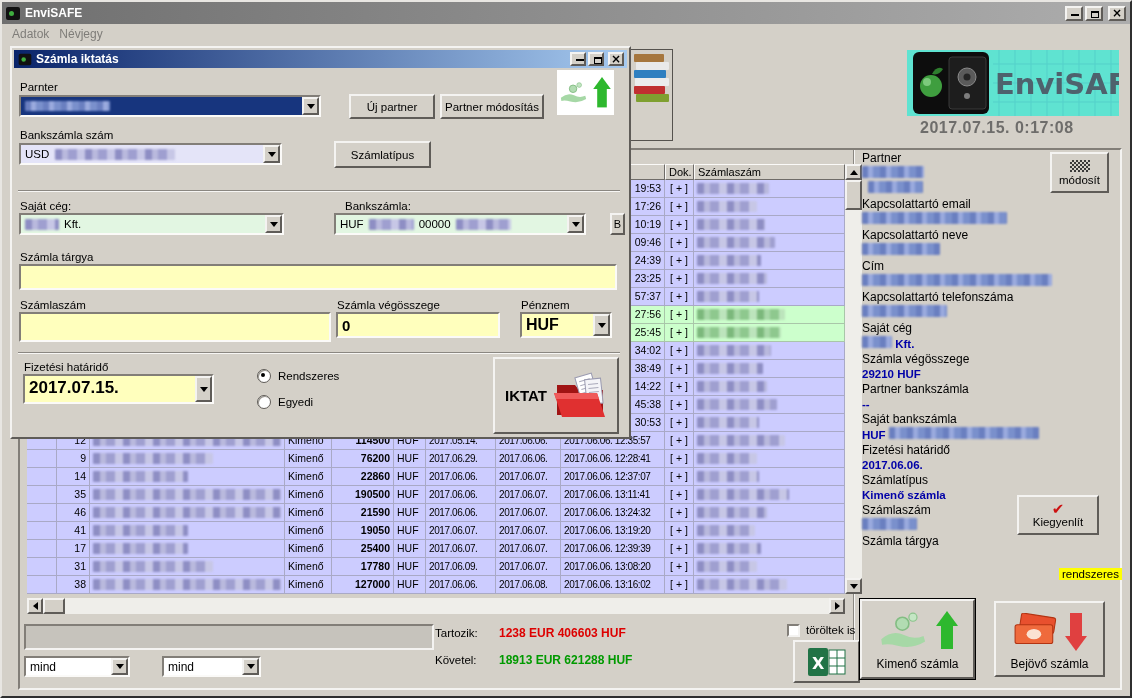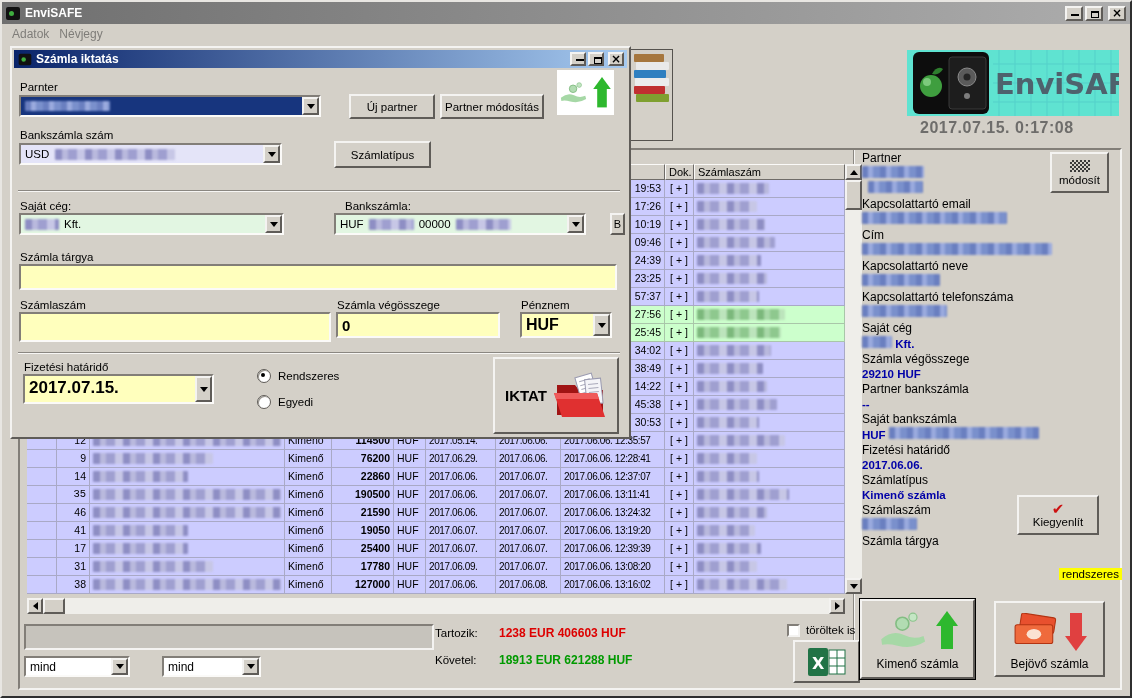--- a/index.html
+++ b/index.html
@@ -449,21 +449,21 @@
         <div class="tcell dates" style="width: 70px;">2017.06.06.</div>
         <div class="tcell dates" style="width: 65px;">2017.06.07.</div>
         <div class="tcell dates" style="width: 104px;">2017.06.06. 12:37:07</div>
         <div class="tcell center" style="width: 29px;">[ + ]</div>
         <div class="tcell" style="width: 151px;">
           <span class="blur" style="width: 62px;"></span>
         </div>
       </div>
       <div class="trow">
         <div class="tcell" style="width: 30px;"></div>
-        <div class="tcell right" style="width: 33px; font-family: Liberation Mono, monospace;">35</div>
+        <div class="tcell right" style="width: 33px;">35</div>
         <div class="tcell" style="width: 195px;">
           <span class="blur" style="width: 215px;"></span>
         </div>
         <div class="tcell" style="width: 47px;">Kimenő</div>
         <div class="tcell right bold" style="width: 62px;">190500</div>
         <div class="tcell" style="width: 32px;">HUF</div>
         <div class="tcell dates" style="width: 70px;">2017.06.06.</div>
         <div class="tcell dates" style="width: 65px;">2017.06.07.</div>
         <div class="tcell dates" style="width: 104px;">2017.06.06. 13:11:41</div>
         <div class="tcell center" style="width: 29px;">[ + ]</div>
@@ -615,26 +615,26 @@
   <div id="info-fields" class="abs">
       <div class="ifield">
         <div class="ilabel">Partner</div>
         <div class="ivalue"><span class="blur navy" style="width: 62px; height: 12px;"></span><br><span class="blur navy" style="width: 55px; height: 12px; margin-left: 6px;"></span></div>
       </div>
       <div class="ifield">
         <div class="ilabel">Kapcsolattartó email</div>
         <div class="ivalue"><span class="blur navy" style="width: 145px; height: 12px;"></span></div>
       </div>
       <div class="ifield">
+        <div class="ilabel">Kapcsolattartó neve</div>
+        <div class="ivalue"><span class="blur navy" style="width: 78px; height: 12px;"></span></div>
+      </div>
+      <div class="ifield">
         <div class="ilabel">Cím</div>
         <div class="ivalue"><span class="blur navy" style="width: 190px; height: 12px;"></span></div>
-      </div>
-      <div class="ifield">
-        <div class="ilabel">Kapcsolattartó neve</div>
-        <div class="ivalue"><span class="blur navy" style="width: 78px; height: 12px;"></span></div>
       </div>
       <div class="ifield">
         <div class="ilabel">Kapcsolattartó telefonszáma</div>
         <div class="ivalue"><span class="blur navy" style="width: 85px; height: 12px;"></span></div>
       </div>
       <div class="ifield">
         <div class="ilabel">Saját cég</div>
         <div class="ivalue"><span class="blur navy" style="width: 30px; height: 12px;"></span><span> Kft.</span></div>
       </div>
       <div class="ifield">

